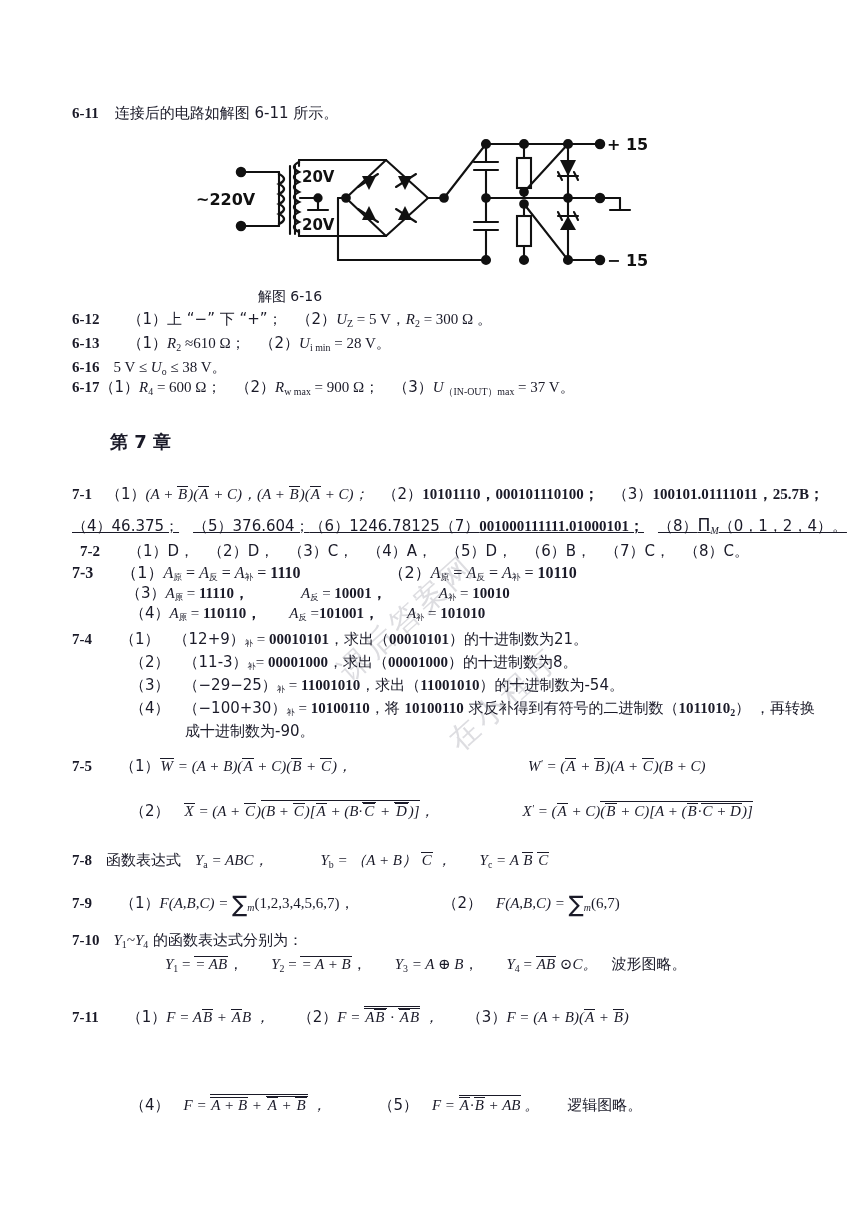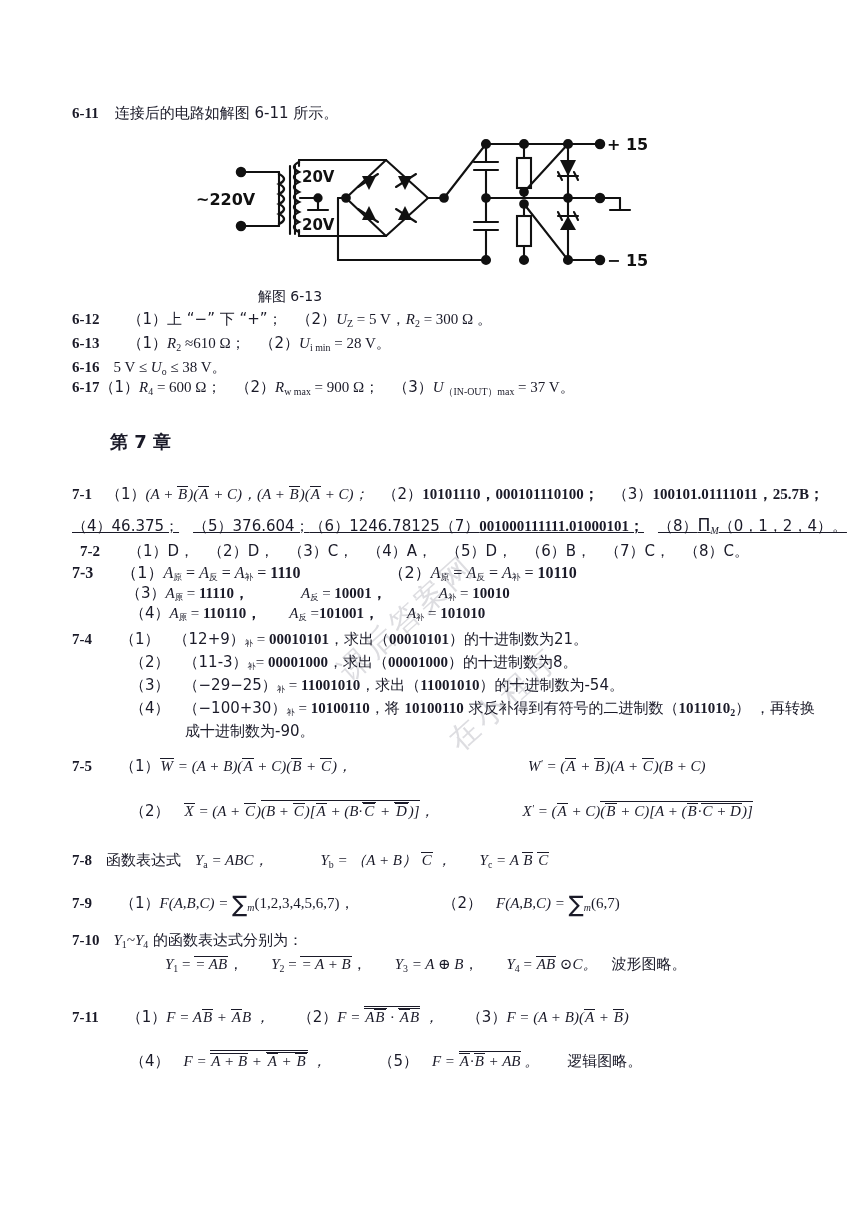--- a/index.html
+++ b/index.html
@@ -75,21 +75,21 @@
   #l75a{left:72px; top:757px; font-size:15px;}
   #l75b{left:130px;top:800px; font-size:15px;}
 
   #l78{left:72px;  top:851px; font-size:15px;}
   #l79{left:72px;  top:891px; font-size:15px;}
 
   #l710a{left:72px; top:931px; font-size:15px;}
   #l710b{left:165px;top:955px; font-size:15px;}
 
   #l711a{left:72px; top:1006px; font-size:15px;}
-  #l711b{left:130px;top:1050px; font-size:15px;}
+  #l711b{left:130px;top:1094px; font-size:15px;}
 
   .gap-sm{display:inline-block;width:14px;}
   .gap-md{display:inline-block;width:28px;}
   .gap-lg{display:inline-block;width:52px;}
   .gap-xl{display:inline-block;width:88px;}
 
   .sigma{font-size:1.5em;vertical-align:-.18em;font-family:"DejaVu Sans",sans-serif;}
   .pim{font-size:1.15em;font-family:"DejaVu Sans",sans-serif;}
 
   
@@ -221,21 +221,21 @@
       <g font-family="DejaVu Sans, sans-serif" font-weight="bold" fill="#111">
         <text x="0" y="75" font-size="16">~220V</text>
         <text x="106" y="52" font-size="15">20V</text>
         <text x="106" y="100" font-size="15">20V</text>
         <text x="411" y="20" font-size="16">+ 15V</text>
         <text x="411" y="136" font-size="16">− 15V</text>
       </g>
     </svg>
   </div>
 
-  <div class="blk cn" id="figcap">解图 6-13</div>
+  <div class="blk cn" id="figcap">解图 6-16</div>
 
   <div class="blk" id="l612">
     <span class="num">6-12</span><span class="gap-md"></span><span class="cn">（1）上 “−” 下 “+”；</span><span class="gap-sm"></span><span class="cn">（2）</span><span class="it">U</span><span class="sub">Z</span><span> = 5 V，</span><span class="it">R</span><span class="sub">2</span><span> = 300 Ω 。</span>
   </div>
 
   <div class="blk" id="l613">
     <span class="num">6-13</span><span class="gap-md"></span><span class="cn">（1）</span><span class="it">R</span><span class="sub">2</span><span> ≈610 Ω；</span><span class="gap-sm"></span><span class="cn">（2）</span><span class="it">U</span><span class="sub">i min</span><span> = 28 V。</span>
   </div>
 
   <div class="blk" id="l616">

